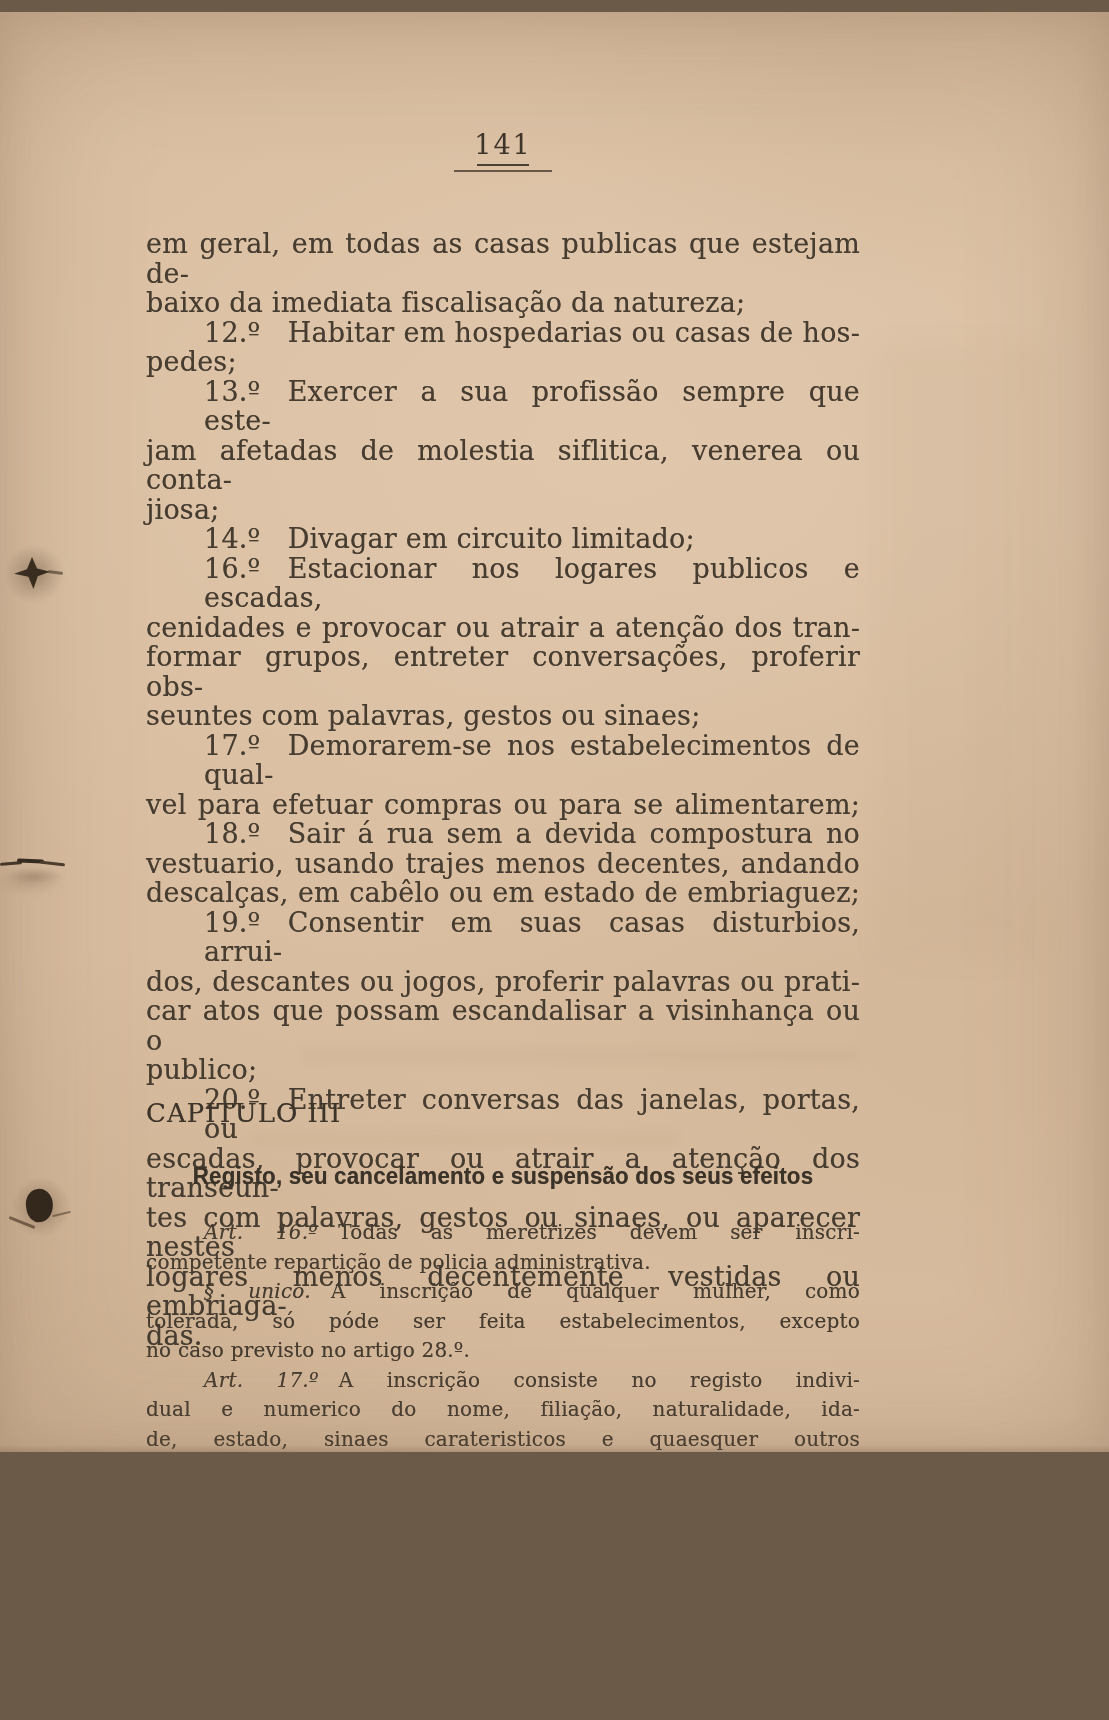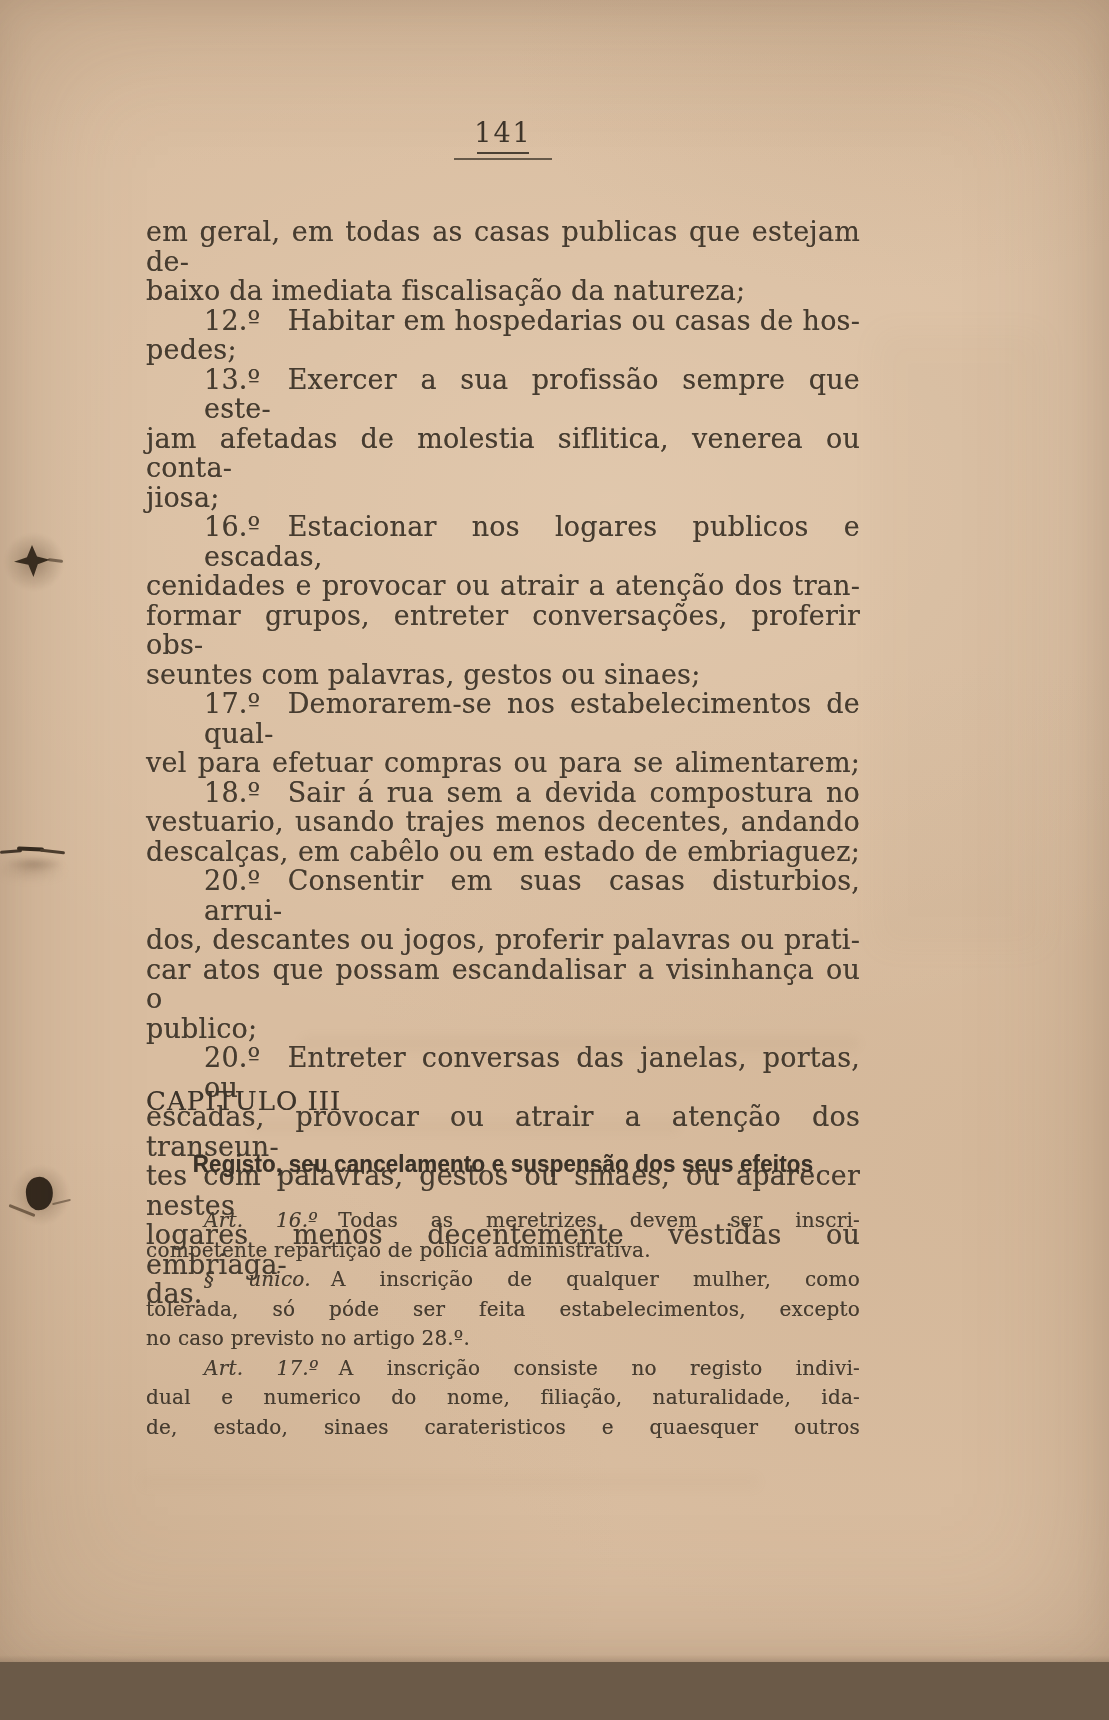--- a/index.html
+++ b/index.html
@@ -1,19 +1,19 @@
 <!DOCTYPE html>
 <html><head>
 <meta charset="utf-8">
 <style>
   html,body{margin:0;padding:0;background:#6b5a48;}
   .page{
     position:relative;
-    width:1109px;height:1662px;
-    margin:0 auto;
+    width:1109px;height:1440px;
+    margin:12px auto;
     overflow:hidden;
     background-color:#d9bda0;
     background-image:
       radial-gradient(1200px 800px at 55% 30%, rgba(255,241,221,.20), transparent 70%),
       radial-gradient(900px 700px at 88% 70%, rgba(186,156,122,.16), transparent 72%),
       radial-gradient(760px 560px at 8% 92%, rgba(168,138,104,.20), transparent 70%),
       radial-gradient(500px 300px at 80% 4%, rgba(170,140,106,.14), transparent 75%),
       linear-gradient(180deg, rgba(176,146,112,.10), rgba(176,146,112,0) 10%);
     font-family:"DejaVu Serif","Liberation Serif",serif;
     color:#463c30;
@@ -105,30 +105,31 @@
   </div>
 
   <div class="body-block" id="body-lines">
       <div class="line justify"><span>em geral, em todas as casas publicas que estejam de-</span></div>
       <div class="line"><span>baixo da imediata fiscalisação da natureza;</span></div>
       <div class="line indent justify"><span>12.º Habitar em hospedarias ou casas de hos-</span></div>
       <div class="line"><span>pedes;</span></div>
       <div class="line indent justify"><span>13.º Exercer a sua profissão sempre que este-</span></div>
       <div class="line justify"><span>jam afetadas de molestia siflitica, venerea ou conta-</span></div>
       <div class="line"><span>jiosa;</span></div>
+      <div class="line indent"><span>14.º Divagar em circuito limitado;</span></div>
       <div class="line indent justify"><span>16.º Estacionar nos logares publicos e escadas,</span></div>
       <div class="line justify"><span>cenidades e provocar ou atrair a atenção dos tran-</span></div>
       <div class="line justify"><span>formar grupos, entreter conversações, proferir obs-</span></div>
       <div class="line"><span>seuntes com palavras, gestos ou sinaes;</span></div>
       <div class="line indent justify"><span>17.º Demorarem-se nos estabelecimentos de qual-</span></div>
       <div class="line justify"><span>vel para efetuar compras ou para se alimentarem;</span></div>
       <div class="line indent justify"><span>18.º Sair á rua sem a devida compostura no</span></div>
       <div class="line justify"><span>vestuario, usando trajes menos decentes, andando</span></div>
       <div class="line justify"><span>descalças, em cabêlo ou em estado de embriaguez;</span></div>
-      <div class="line indent justify"><span>20.º Consentir em suas casas disturbios, arrui-</span></div>
+      <div class="line indent justify"><span>19.º Consentir em suas casas disturbios, arrui-</span></div>
       <div class="line justify"><span>dos, descantes ou jogos, proferir palavras ou prati-</span></div>
       <div class="line justify"><span>car atos que possam escandalisar a visinhança ou o</span></div>
       <div class="line"><span>publico;</span></div>
       <div class="line indent justify"><span>20.º Entreter conversas das janelas, portas, ou</span></div>
       <div class="line justify"><span>escadas, provocar ou atrair a atenção dos transeun-</span></div>
       <div class="line justify"><span>tes com palavras, gestos ou sinaes, ou aparecer nestes</span></div>
       <div class="line justify"><span>logares menos decentemente vestidas ou embriaga-</span></div>
       <div class="line"><span>das.</span></div>
     </div>
 

